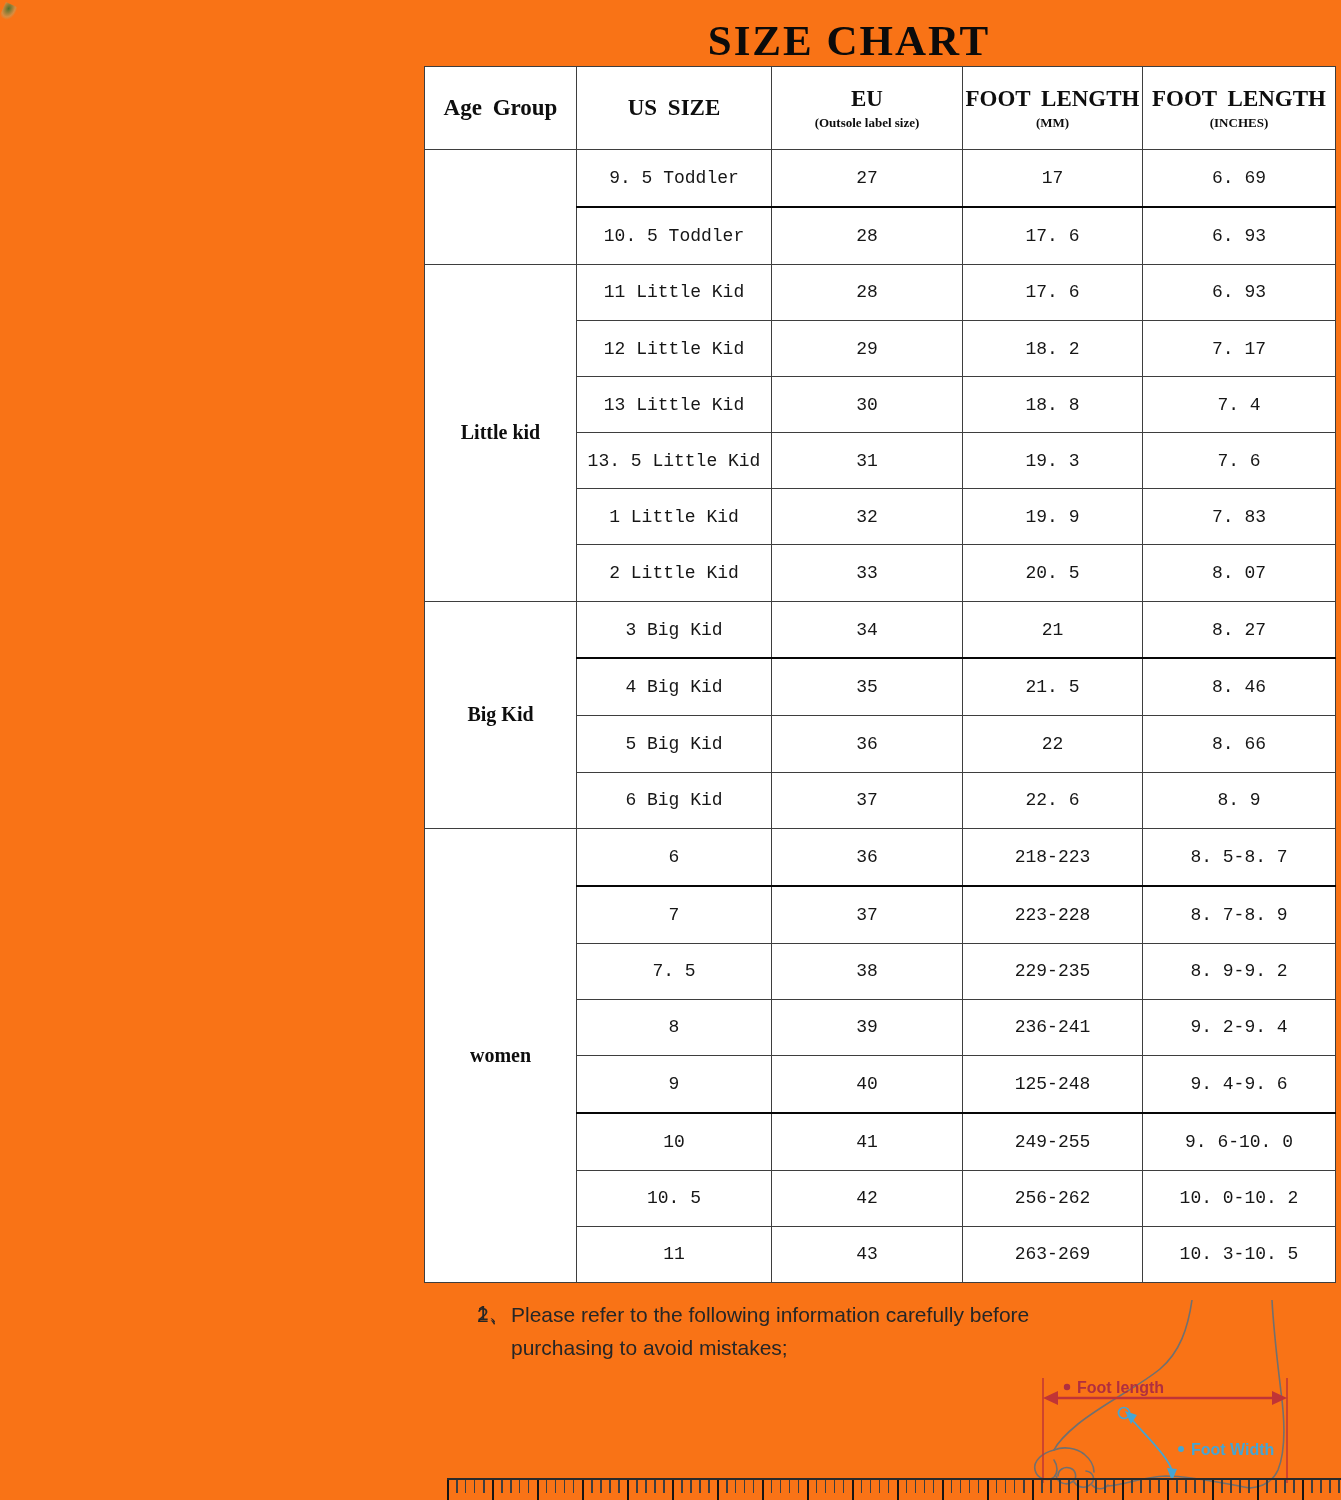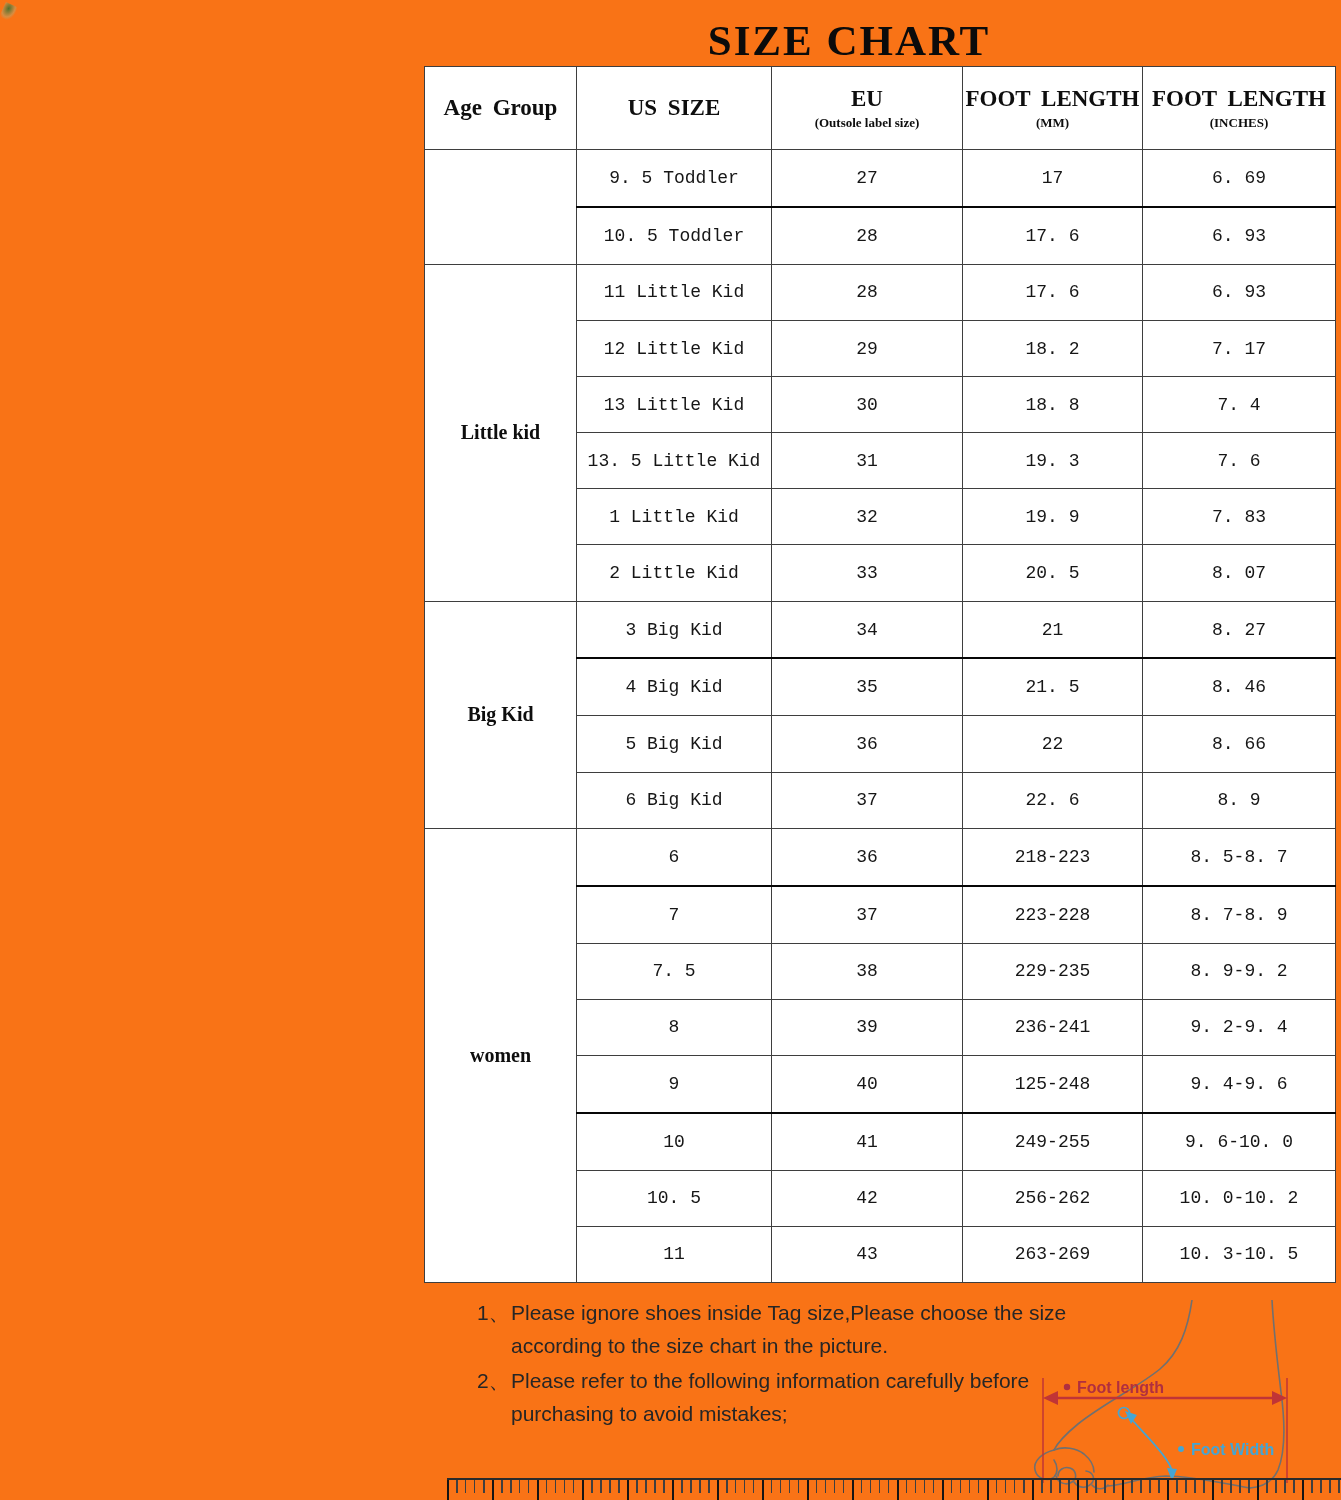--- a/index.html
+++ b/index.html
@@ -245,22 +245,20 @@
           <td class="value">43</td>
           <td class="value">263-269</td>
           <td class="value">10. 3-10. 5</td>
         </tr>
       </tbody>
   </table>
 
   <div class="tips">
     <div class="tip-item">
       <span class="tip-num">1、</span>
-      <span class="tip-text">Please ignore shoes inside Tag size,Please choose the size
-according to the size chart in the picture.</span>
     </div>
     <div class="tip-item">
       <span class="tip-num">2、</span>
       <span class="tip-text">Please refer to the following information carefully before
 purchasing to avoid mistakes;</span>
     </div>
   </div>
 
   <svg class="foot-diagram" width="321" height="200" viewBox="0 0 321 200">
 

